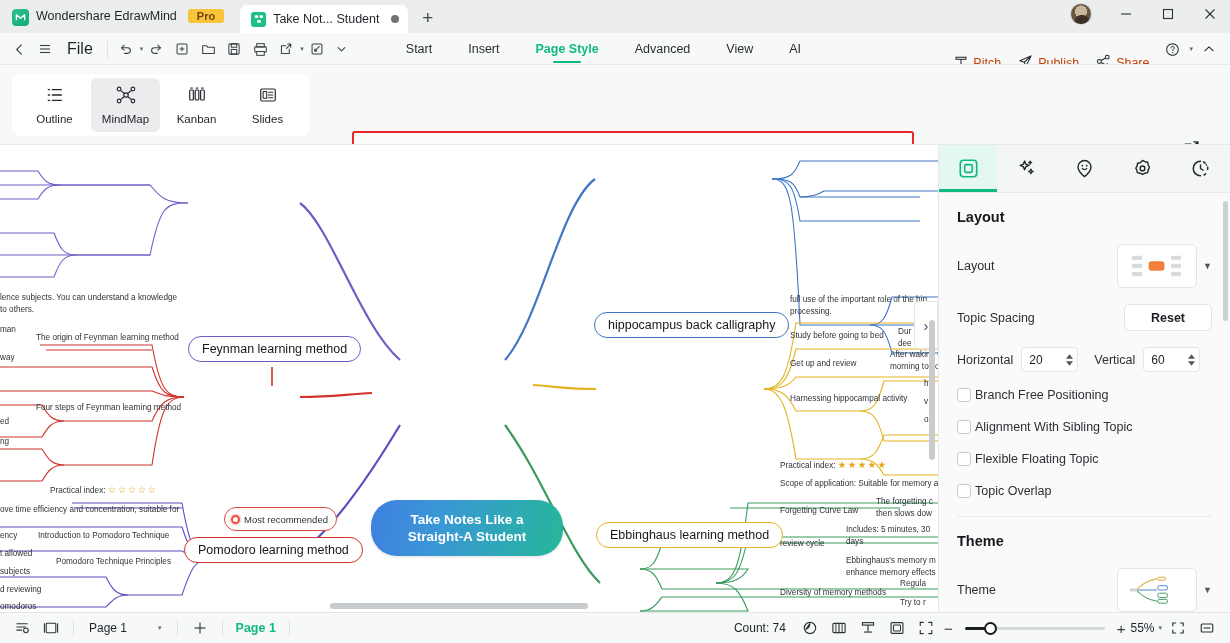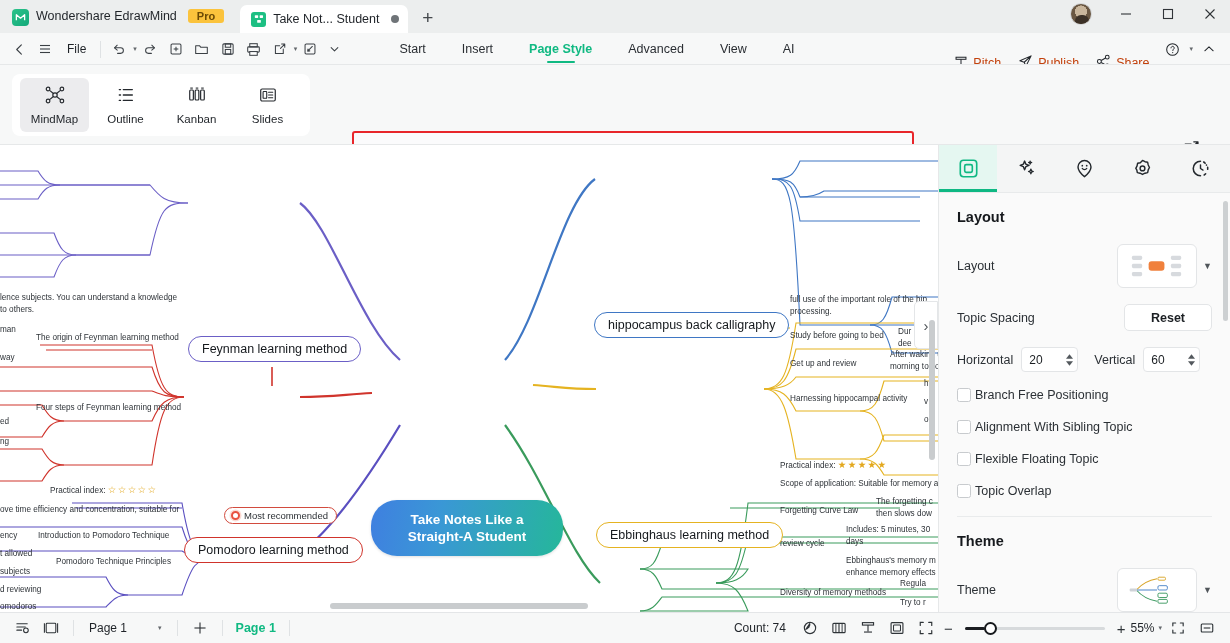--- a/index.html
+++ b/index.html
@@ -54,21 +54,21 @@
           color: #303438; font-size: 13px; }
   .wbtn svg { display:block; }
 
   
   .menubar {
     height: 32px; background: #f7f8f8; display: flex; align-items: center;
     flex: 0 0 32px; padding-left: 6px; position: relative;
   }
   .menubar::after{ content:""; position:absolute; left:0; right:0; bottom:0; height:1px; background:#e6e8e9; }
   .mb-icon { width: 26px; height: 26px; display:flex; align-items:center; justify-content:center; color:#3a3f44; }
-  .mb-file { font-size: 12px; color: #1f2328; padding: 0 9px; }
+  .mb-file { font-size: 16px; color: #1f2328; padding: 0 9px; }
   .mb-sep { width: 1px; height: 17px; background: #dfe2e4; margin: 0 5px; }
   .mb-icon.sm { width: 23px; }
   .caret { font-size: 7px; color:#65696d; margin-left:1px; }
   .tabs { display: flex; align-items: center; gap: 2px; margin-left: 36px; height: 100%; }
   .tab {
     font-size: 12.5px; color: #2a2e33; padding: 0 17px; height: 100%;
     display: flex; align-items: center; position: relative; white-space: nowrap;
   }
   .tab.active { color: #10b982; font-weight: bold; }
   .tab.active::after {
@@ -126,21 +126,21 @@
     border-radius: 26px; color: #fff; font-weight: bold; font-size: 13.5px;
     background: linear-gradient(100deg,#3f7fe0 0%,#3a97d6 35%,#25b79a 100%);
     text-align: center; line-height: 17px; flex-direction: column;
     box-shadow: 0 1px 3px rgba(0,0,0,.13);
   }
   .n-main {
     background: #fff; border: 1.6px solid; border-radius: 15px;
     font-size: 12.5px; color: #15191d; padding: 0 13px; height: 26px;
   }
   .n-badge {
-    background:#fff; border:1px solid #d24b3e; border-radius:12px; height:17px;
+    background:#fff; border:1px solid #d24b3e; border-radius:12px; height:24px;
     font-size:9.5px; color:#2c3035; padding:0 8px 0 6px; gap:4px;
   }
   .badge-dot{
     width:9px;height:9px;border-radius:50%;border:2px solid #e8503f;background:#fff;
     box-shadow:0 0 0 1.5px #fbd9d2;
   }
   .sub-label {
     position: absolute; font-size: 8.2px; color: #2e3338; white-space: nowrap;
     line-height: 10px;
   }
@@ -404,52 +404,52 @@
       <div class="mb-icon">
         <svg width="14" height="14" viewBox="0 0 15 15">
             <path d="M3 9.4l4.5-4.2 4.5 4.2" stroke="#22262b" stroke-width="1.1" fill="none" stroke-linecap="round" stroke-linejoin="round"></path>
           </svg>
       </div>
     </div>
   </div>
 
   <div class="ribbon">
     <div class="view-group">
+      <div class="view-btn">
+        <span>
+          <svg width="20" height="20" viewBox="0 0 22 22">
+              <g stroke="#24282d" stroke-width="1.4" stroke-linecap="round">
+                <line x1="8" y1="5" x2="18" y2="5"></line>
+                <line x1="8" y1="11" x2="18" y2="11"></line>
+                <line x1="8" y1="17" x2="18" y2="17"></line>
+                <line x1="3.6" y1="5" x2="5" y2="5"></line>
+                <line x1="3.6" y1="11" x2="5" y2="11"></line>
+                <line x1="3.6" y1="17" x2="5" y2="17"></line>
+              </g>
+            </svg>
+        </span>
+        <span>Outline</span>
+      </div>
       <div class="view-btn sel">
         <span>
           <svg width="20" height="20" viewBox="0 0 22 22">
               <circle cx="11" cy="11" r="2.4" stroke="#24282d" stroke-width="1.3" fill="none"></circle>
               <circle cx="3.4" cy="4.4" r="2" stroke="#24282d" stroke-width="1.3" fill="none"></circle>
               <circle cx="18.6" cy="4.4" r="2" stroke="#24282d" stroke-width="1.3" fill="none"></circle>
               <circle cx="3.4" cy="17.6" r="2" stroke="#24282d" stroke-width="1.3" fill="none"></circle>
               <circle cx="18.6" cy="17.6" r="2" stroke="#24282d" stroke-width="1.3" fill="none"></circle>
               <g stroke="#24282d" stroke-width="1.3">
                 <line x1="5" y1="5.9" x2="9.3" y2="9.4"></line>
                 <line x1="17" y1="5.9" x2="12.7" y2="9.4"></line>
                 <line x1="5" y1="16.1" x2="9.3" y2="12.6"></line>
                 <line x1="17" y1="16.1" x2="12.7" y2="12.6"></line>
               </g>
             </svg>
         </span>
         <span>MindMap</span>
-      </div>
-      <div class="view-btn">
-        <span>
-          <svg width="20" height="20" viewBox="0 0 22 22">
-              <g stroke="#24282d" stroke-width="1.4" stroke-linecap="round">
-                <line x1="8" y1="5" x2="18" y2="5"></line>
-                <line x1="8" y1="11" x2="18" y2="11"></line>
-                <line x1="8" y1="17" x2="18" y2="17"></line>
-                <line x1="3.6" y1="5" x2="5" y2="5"></line>
-                <line x1="3.6" y1="11" x2="5" y2="11"></line>
-                <line x1="3.6" y1="17" x2="5" y2="17"></line>
-              </g>
-            </svg>
-        </span>
-        <span>Outline</span>
       </div>
       <div class="view-btn">
         <span>
           <svg width="20" height="20" viewBox="0 0 22 22">
               <rect x="3" y="5.5" width="4" height="11" rx="1" stroke="#24282d" stroke-width="1.3" fill="none"></rect>
               <rect x="9" y="5.5" width="4" height="11" rx="1" stroke="#24282d" stroke-width="1.3" fill="none"></rect>
               <rect x="15" y="5.5" width="4" height="11" rx="1" stroke="#24282d" stroke-width="1.3" fill="none"></rect>
               <g stroke="#24282d" stroke-width="1.2">
                 <line x1="3.6" y1="3.4" x2="6.4" y2="3.4"></line>
                 <line x1="9.6" y1="3.4" x2="12.4" y2="3.4"></line>

